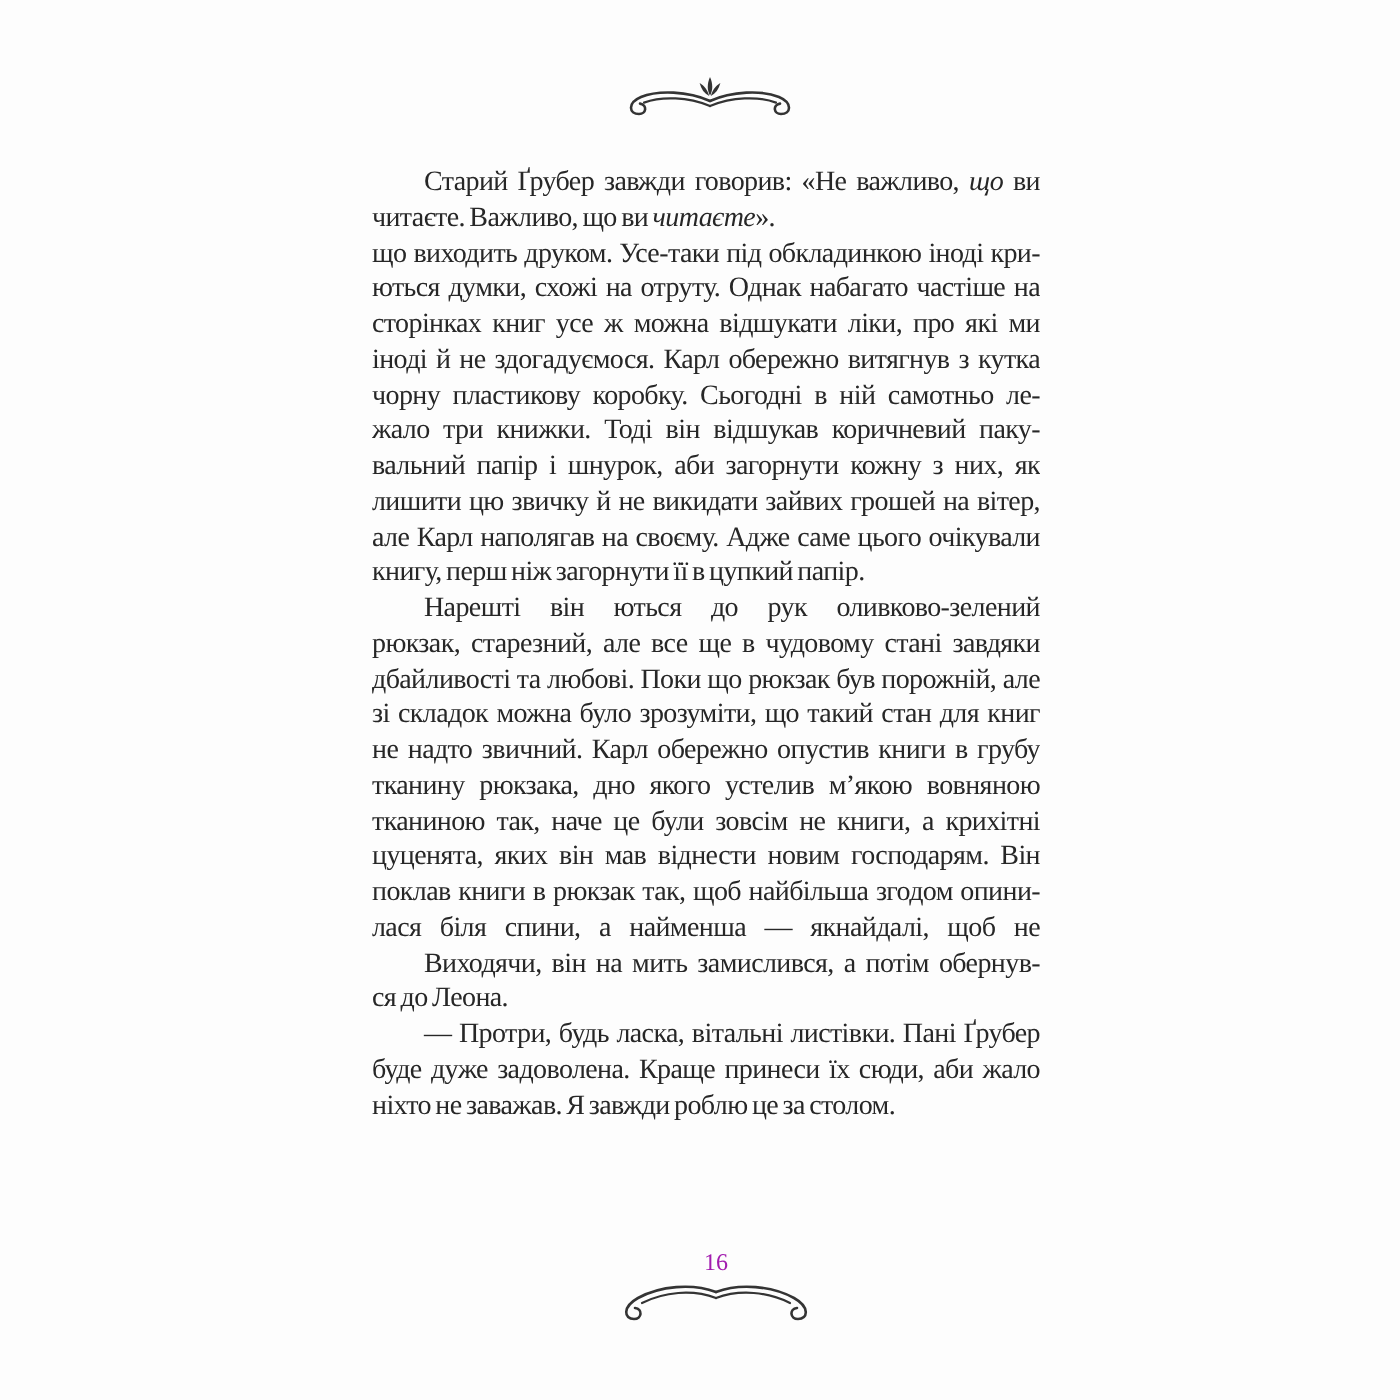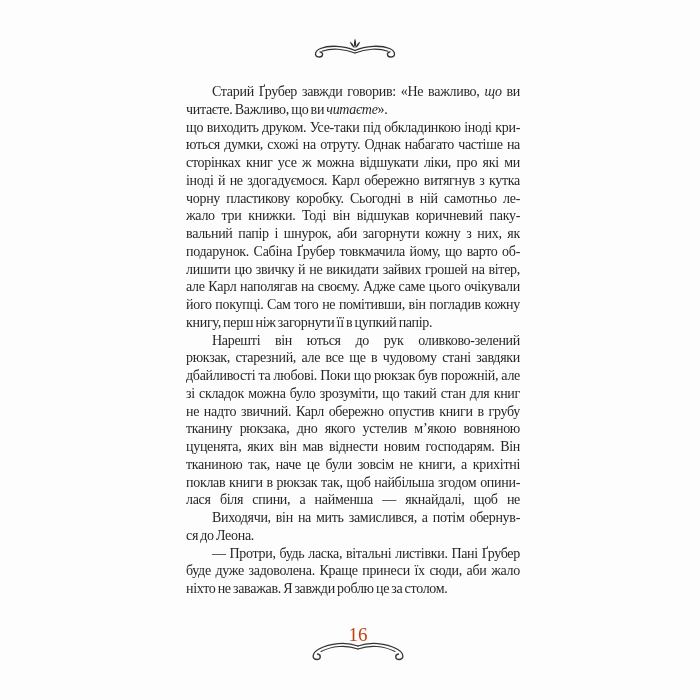--- a/index.html
+++ b/index.html
@@ -44,22 +44,22 @@
     width: 100%;
     height: 0;
   }
   .line.indent { text-indent: 26px; }
   .it { font-style: italic; }
   .page-number {
     position: absolute;
     left: 306px; top: 624px;
     width: 104px;
     text-align: center;
-    font-size: 19px;
-    color: #c2410c;
+    font-size: 12px;
+    color: #a21caf;
   }
   .flourish-bottom {
     position: absolute;
     left: 306px; top: 639px;
     width: 104px; height: 24px;
   }
 </style>
 </head>
 <body>
 
@@ -84,35 +84,33 @@
         <div class="line end"><span>читаєте. Важливо, що ви </span><span class="it">читаєте</span><span>».</span></div>
       </div>
       <div class="para">
         <div class="line"><span>що виходить друком. Усе-таки під обкладинкою іноді кри-</span></div>
         <div class="line"><span>ються думки, схожі на отруту. Однак набагато частіше на</span></div>
         <div class="line"><span>сторінках книг усе ж можна відшукати ліки, про які ми</span></div>
         <div class="line"><span>іноді й не здогадуємося. Карл обережно витягнув з кутка</span></div>
         <div class="line"><span>чорну пластикову коробку. Сьогодні в ній самотньо ле-</span></div>
         <div class="line"><span>жало три книжки. Тоді він відшукав коричневий паку-</span></div>
         <div class="line"><span>вальний папір і шнурок, аби загорнути кожну з них, як</span></div>
-        <div class="line"><span>подарунок. Сабіна Ґрубер товкмачила йому, що варто об-</span></div>
         <div class="line"><span>лишити цю звичку й не викидати зайвих грошей на вітер,</span></div>
         <div class="line"><span>але Карл наполягав на своєму. Адже саме цього очікували</span></div>
-        <div class="line"><span>його покупці. Сам того не помітивши, він погладив кожну</span></div>
         <div class="line end"><span>книгу, перш ніж загорнути її в цупкий папір.</span></div>
       </div>
       <div class="para">
         <div class="line indent"><span>Нарешті він ються до рук оливково-зелений армійський</span></div>
         <div class="line"><span>рюкзак, старезний, але все ще в чудовому стані завдяки</span></div>
         <div class="line"><span>дбайливості та любові. Поки що рюкзак був порожній, але</span></div>
         <div class="line"><span>зі складок можна було зрозуміти, що такий стан для книг</span></div>
         <div class="line"><span>не надто звичний. Карл обережно опустив книги в грубу</span></div>
         <div class="line"><span>тканину рюкзака, дно якого устелив м’якою вовняною</span></div>
+        <div class="line"><span>тканиною так, наче це були зовсім не книги, а крихітні</span></div>
         <div class="line"><span>цуценята, яких він мав віднести новим господарям. Він</span></div>
-        <div class="line"><span>тканиною так, наче це були зовсім не книги, а крихітні</span></div>
         <div class="line"><span>поклав книги в рюкзак так, щоб найбільша згодом опини-</span></div>
         <div class="line end"><span>лася біля спини, а найменша — якнайдалі, щоб не зім’ялася.</span></div>
       </div>
       <div class="para">
         <div class="line indent"><span>Виходячи, він на мить замислився, а потім обернув-</span></div>
         <div class="line end"><span>ся до Леона.</span></div>
       </div>
       <div class="para">
         <div class="line indent"><span>— Протри, будь ласка, вітальні листівки. Пані Ґрубер</span></div>
         <div class="line"><span>буде дуже задоволена. Краще принеси їх сюди, аби жало</span></div>

